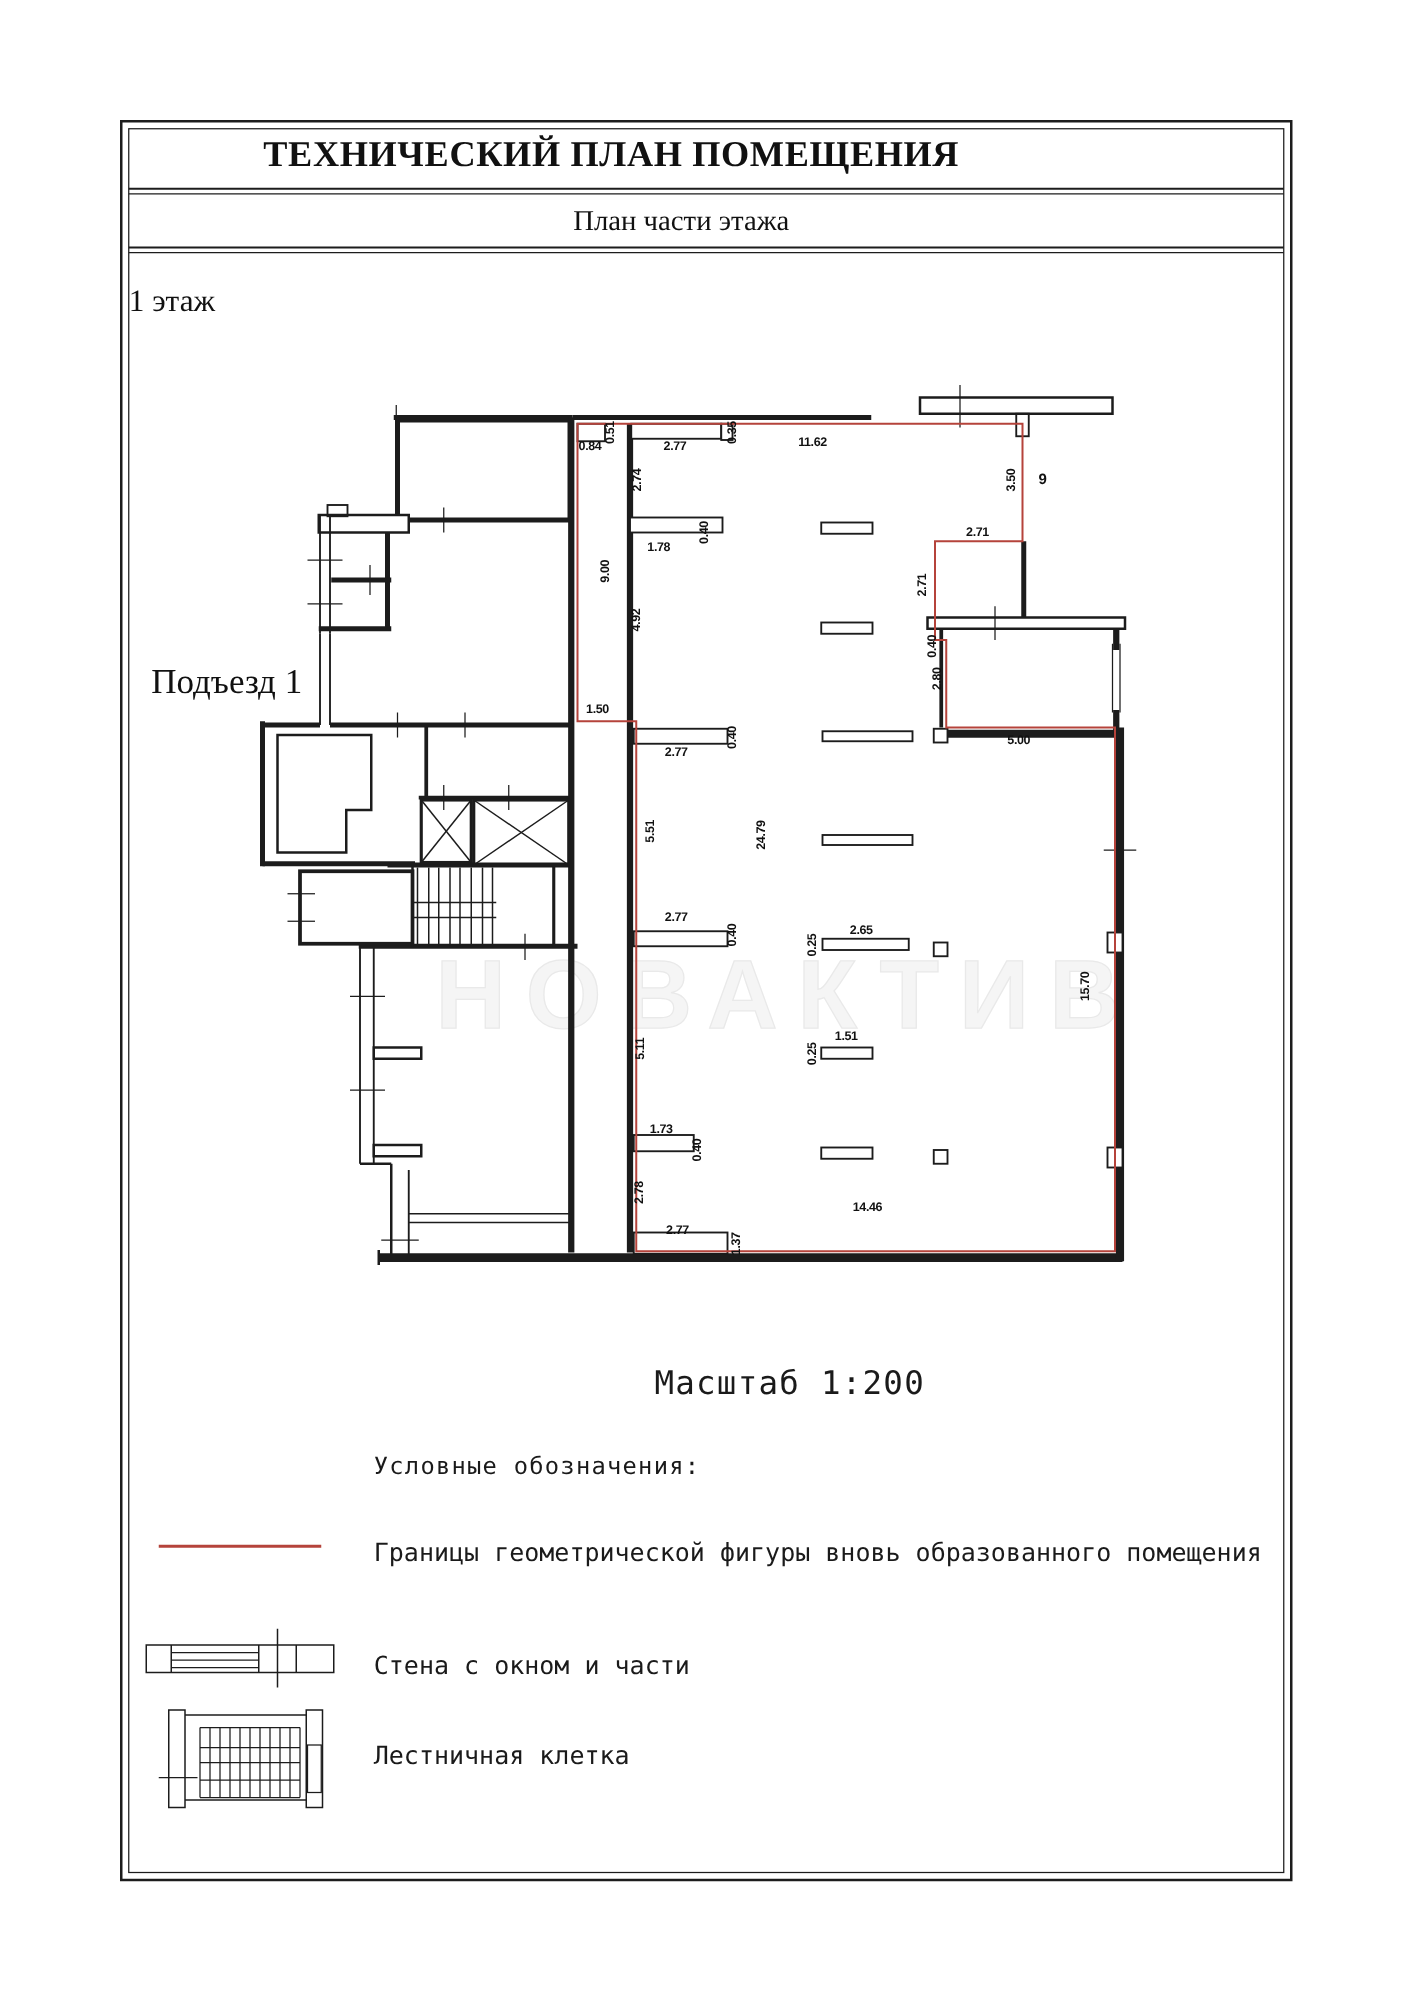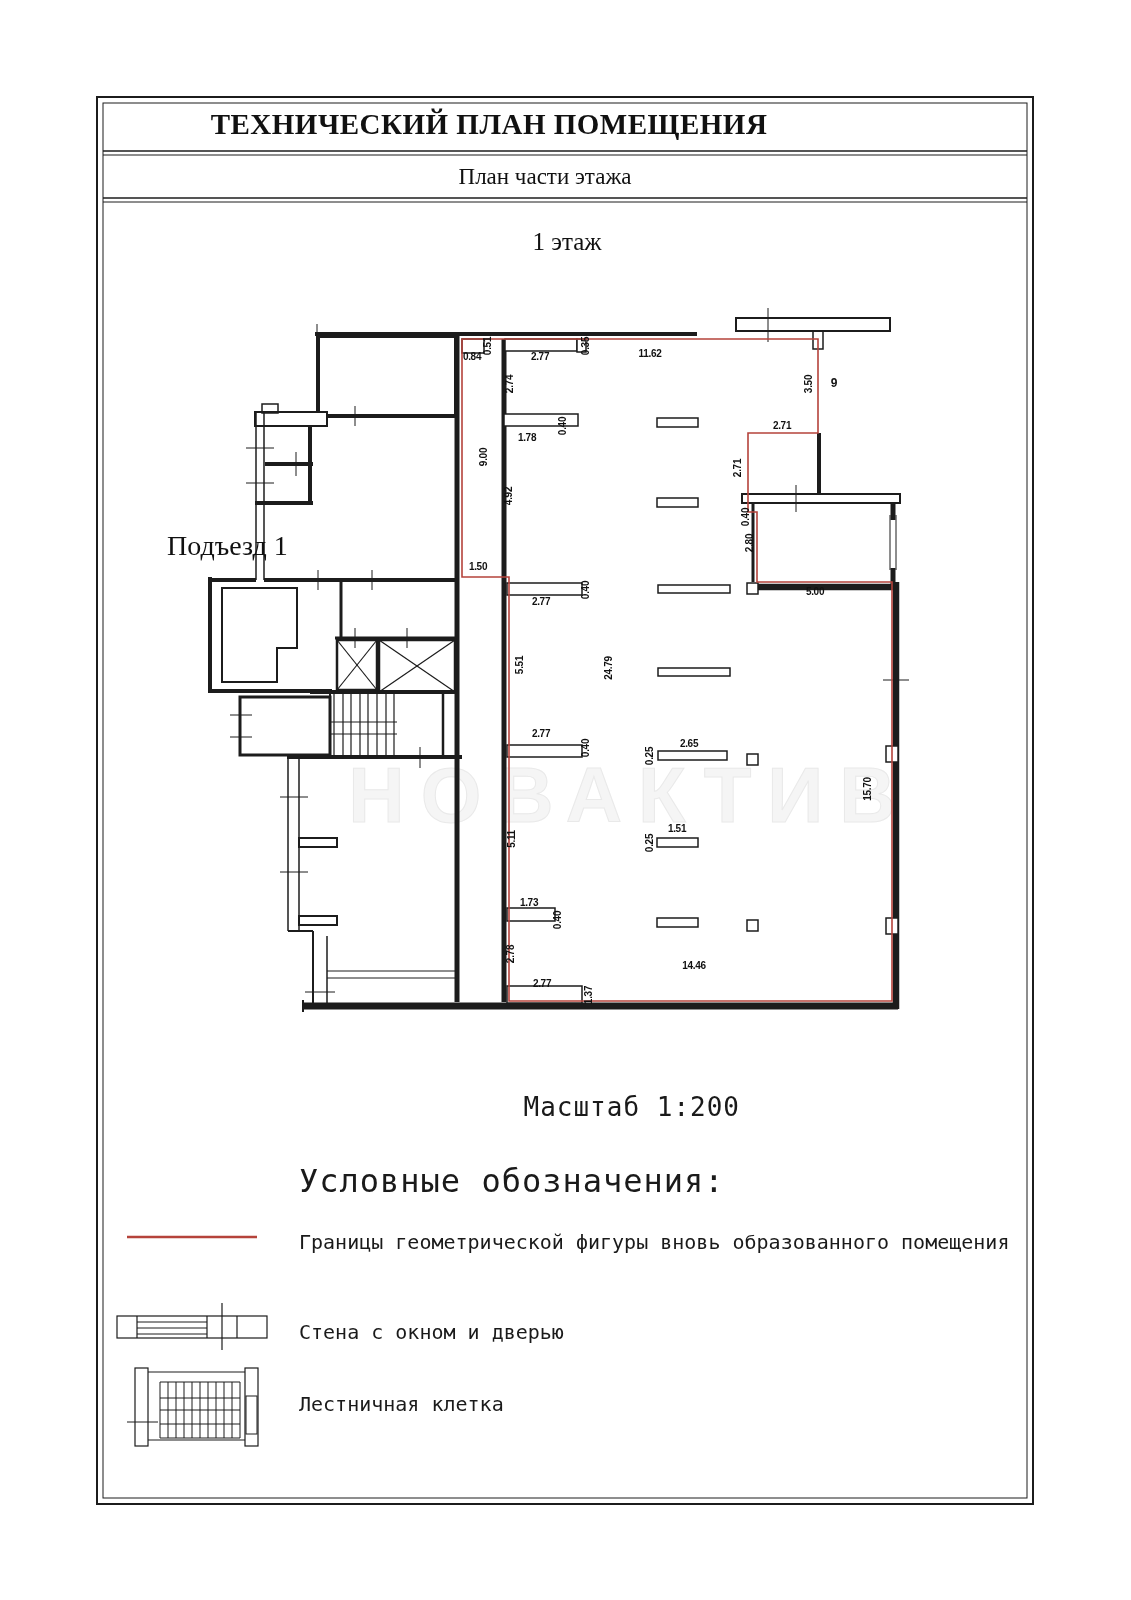--- a/index.html
+++ b/index.html
@@ -4,24 +4,24 @@
 <style>
   html,body{margin:0;padding:0;background:#ffffff;}
   #page{position:relative;width:1131px;height:1600px;background:#ffffff;overflow:hidden;
         font-family:"Liberation Serif", serif;}
   #plan-svg{position:absolute;left:0;top:0;}
   .txt{position:absolute;color:#111;white-space:nowrap;}
   .serif{font-family:"Liberation Serif", serif;}
   .stencil{font-family:"DejaVu Sans Mono", monospace;color:#1a1a1a;}
   #title{left:103px;top:108px;width:772px;text-align:center;font-size:29px;font-weight:bold;letter-spacing:.5px;}
   #subtitle{left:103px;top:164px;width:884px;text-align:center;font-size:23px;}
-  #floor-label{left:103px;top:228px;width:928px;text-align:center;font-size:25px;}
-  #entrance-label{left:121px;top:530px;font-size:28px;margin-left:46px;}
+  #floor-label{left:103px;top:228px;width:928px;text-align:left;font-size:25px;}
+  #entrance-label{left:121px;top:530px;font-size:28px;}
   #scale-label{left:420px;top:1092px;width:320px;text-align:right;font-size:26px;letter-spacing:1px;}
-  #legend-title{left:299px;top:1162px;font-size:32px;letter-spacing:1px;}
+  #legend-title{left:299px;top:1162px;font-size:19px;letter-spacing:1px;}
   .legend-label{left:299px;font-size:20px;}
   #legend-label-0{top:1230px;}
   #legend-label-1{top:1320px;}
   #legend-label-2{top:1392px;}
   
   .w{stroke:#1c1c1c;fill:none;}
   .wf{stroke:#1c1c1c;fill:#ffffff;}
   .thin{stroke-width:1;}
   .t1{stroke-width:1.2;}
   .t15{stroke-width:1.5;}
@@ -264,15 +264,15 @@
     </g>
   </svg>
 
   <div id="title" class="txt serif">ТЕХНИЧЕСКИЙ ПЛАН ПОМЕЩЕНИЯ</div>
   <div id="subtitle" class="txt serif">План части этажа</div>
   <div id="floor-label" class="txt serif">1 этаж</div>
   <div id="entrance-label" class="txt serif">Подъезд 1</div>
   <div id="scale-label" class="txt stencil">Масштаб 1:200</div>
   <div id="legend-title" class="txt stencil">Условные обозначения:</div>
   <div id="legend-label-0" class="txt stencil legend-label">Границы геометрической фигуры вновь образованного помещения</div>
-  <div id="legend-label-1" class="txt stencil legend-label">Стена с окном и дверью</div>
+  <div id="legend-label-1" class="txt stencil legend-label">Стена с окном и части</div>
   <div id="legend-label-2" class="txt stencil legend-label">Лестничная клетка</div>
 </div>
 
 </body></html>

